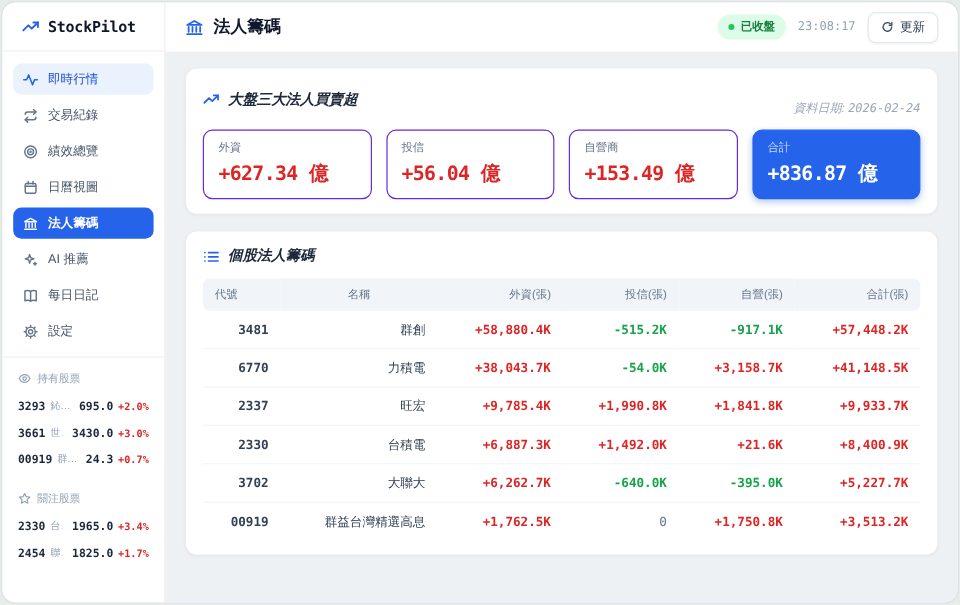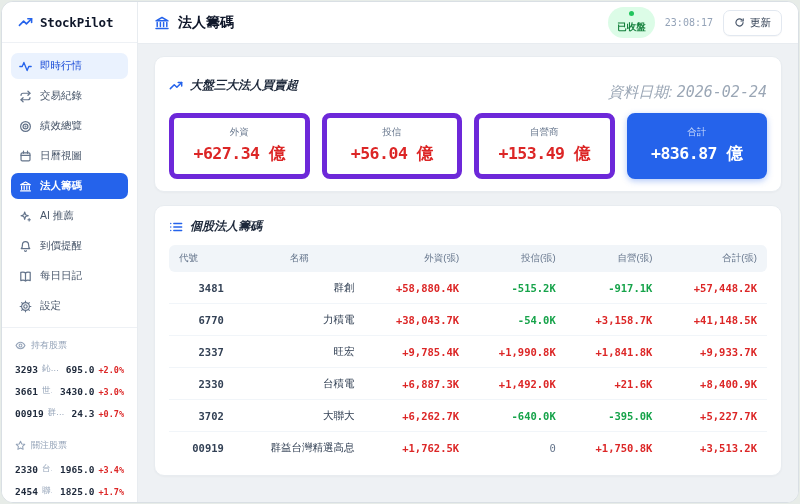--- a/index.html
+++ b/index.html
@@ -76,21 +76,21 @@
     padding:0 16px;
   }
   .topbar-left { display:flex; align-items:center; gap:8px; }
   .topbar-left .ticon { display:flex; color:#2563eb; }
   .page-title { font-size:14px; font-weight:bold; color:#0f172a; }
   .topbar-right { display:flex; align-items:center; gap:10px; }
   .badge {
     display:flex; align-items:center; gap:5px;
     background:#dcfce7; color:#15803d;
     font-size:9.5px; font-weight:bold;
-    padding:4px 9px; border-radius:999px;flex-direction:column;
+    padding:4px 9px; border-radius:999px;
   }
   .badge .dot { width:5px; height:5px; border-radius:50%; background:#22c55e; }
   .clock { font-size:10px; color:#94a3b8;
            font-family:"DejaVu Sans Mono","Liberation Mono",monospace; }
   .refresh-btn {
     display:flex; align-items:center; gap:5px;
     background:#ffffff; border:1px solid #e2e8f0; border-radius:7px;
     padding:5px 10px; font-size:10.5px; color:#334155; cursor:pointer;
     box-shadow:0 1px 1px rgba(15,23,42,0.03);
   }
@@ -103,29 +103,29 @@
   }
   .card {
     background:#ffffff; border:1px solid #e8ecf0; border-radius:10px;
     padding:12px 14px;
     box-shadow:0 1px 2px rgba(15,23,42,0.03);
   }
   .card-head { display:flex; align-items:center; justify-content:space-between;font-style:italic; }
   .card-head-left { display:flex; align-items:center; gap:7px; }
   .card-head-left .nicon { display:flex; color:#2563eb; }
   .card-title { font-size:12px; font-weight:bold; color:#1e293b; }
-  .data-date { font-size:15px; color:#9aa6b5;margin-top:14px; }
+  .data-date { font-size:10px; color:#9aa6b5;margin-top:14px; }
   .data-date .mono { font-family:"DejaVu Sans Mono","Liberation Mono",monospace; }
 
   .stats-grid {
     display:grid; grid-template-columns:repeat(4,1fr); gap:12px; margin-top:11px;
   }
   .stat-box {
-    border:5px solid #6d28d9; border-radius:8px;
-    padding:8px 12px 9px 12px; background:#ffffff;text-align:center;
+    border:1px solid #6d28d9; border-radius:8px;
+    padding:8px 12px 9px 12px; background:#ffffff;
   }
   .stat-label { font-size:9.5px; color:#64748b; margin-bottom:4px; }
   .stat-value {
     font-size:16.5px; font-weight:bold; color:#dc2626;
     font-family:"DejaVu Sans Mono","Liberation Mono",monospace;
     letter-spacing:-0.5px; white-space:nowrap;
   }
   .stat-box.total { background:#2563eb; border-color:#2563eb;
                     box-shadow:0 2px 6px rgba(37,99,235,0.35); }
   .stat-box.total .stat-label { color:#c9dafb; }
@@ -221,29 +221,20 @@
         <span>法人籌碼</span>
       </div>
       <div class="nav-item">
         <span class="nicon">
             <svg width="13" height="13" viewBox="0 0 16 16" fill="none" stroke="currentColor" stroke-width="1.4" stroke-linejoin="round">
               <path d="M7 2.5 8.1 5.9 11.5 7 8.1 8.1 7 11.5 5.9 8.1 2.5 7 5.9 5.9Z"></path>
               <path d="M12.5 10.5v3M11 12h3" stroke-linecap="round"></path>
             </svg>
           </span>
         <span>AI 推薦</span>
-      </div>
-      <div class="nav-item">
-        <span class="nicon">
-            <svg width="13" height="13" viewBox="0 0 16 16" fill="none" stroke="currentColor" stroke-width="1.5" stroke-linecap="round" stroke-linejoin="round">
-              <path d="M8 2C5.8 2 4.2 3.8 4.2 6.2 4.2 9.6 2.8 10.6 2.8 10.6h10.4S11.8 9.6 11.8 6.2C11.8 3.8 10.2 2 8 2Z"></path>
-              <path d="M6.9 13.2a1.2 1.2 0 0 0 2.2 0"></path>
-            </svg>
-          </span>
-        <span>到價提醒</span>
       </div>
       <div class="nav-item">
         <span class="nicon">
             <svg width="13" height="13" viewBox="0 0 16 16" fill="none" stroke="currentColor" stroke-width="1.5" stroke-linejoin="round">
               <path d="M8 3.6C6.6 2.4 4.4 2.4 2.2 3v10c2.2-.6 4.4-.6 5.8.6 1.4-1.2 3.6-1.2 5.8-.6V3C11.6 2.4 9.4 2.4 8 3.6Z"></path>
               <path d="M8 3.6v10"></path>
             </svg>
           </span>
         <span>每日日記</span>
       </div>

